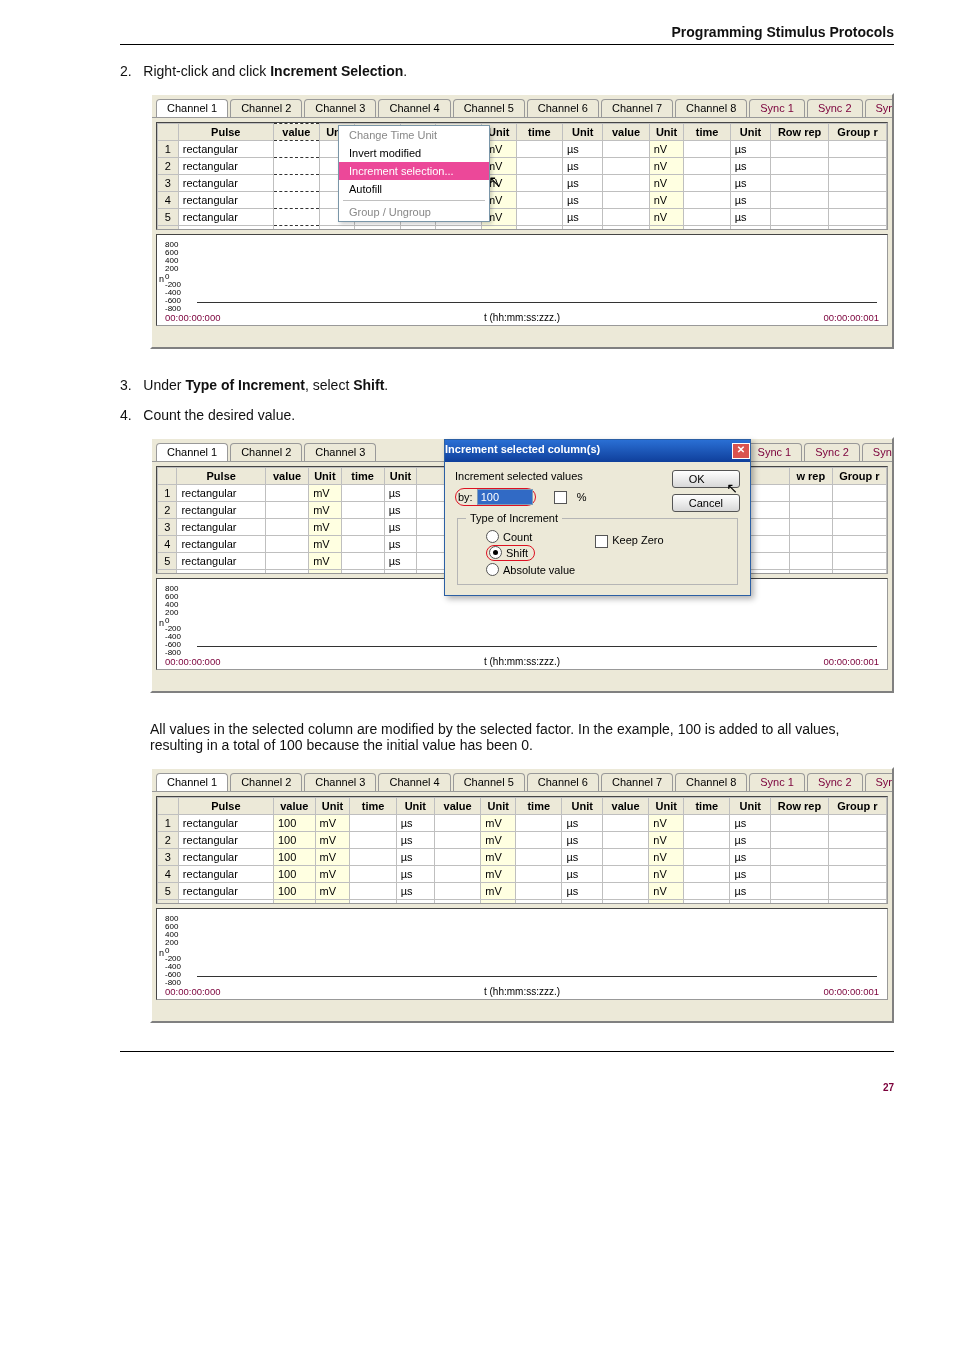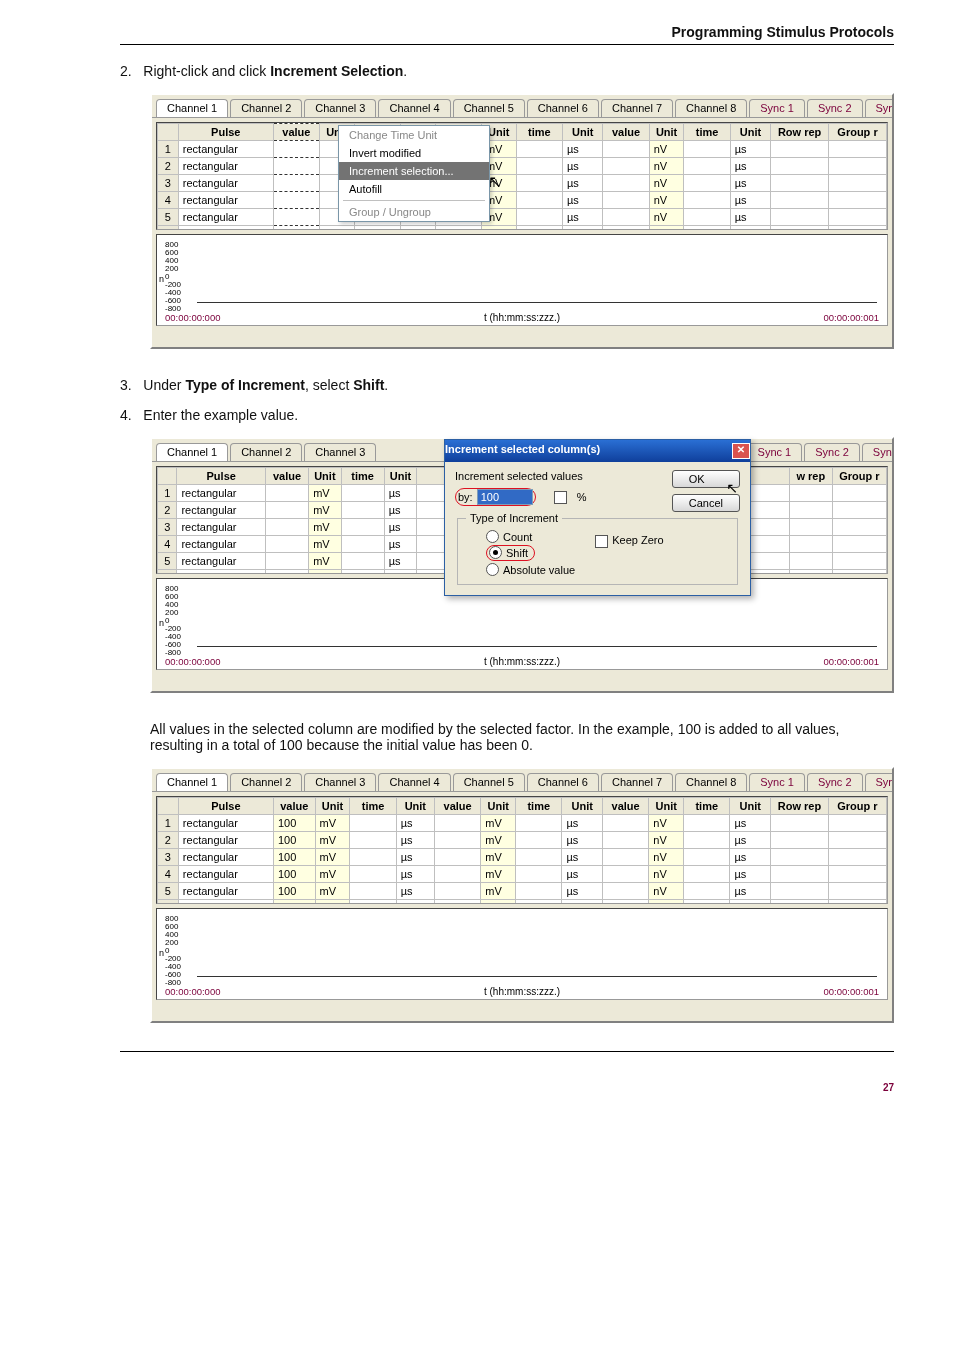--- a/index.html
+++ b/index.html
@@ -105,21 +105,21 @@
     border: 1px solid #7a96a8;
     box-shadow: 2px 2px 4px rgba(0,0,0,.2);
     z-index: 5;
   }
   .ctx-menu .mi {
     padding: 3px 10px;
     color: #888;
   }
   .ctx-menu .mi.enabled { color: #000; }
   .ctx-menu .mi.hover {
-    background: #737373;
+    background: #ec4899;
     color: #fff;
   }
   .ctx-menu hr { border: none; border-top: 1px solid #c0c0c0; margin: 2px 4px; }
   .cursor-arrow {
     position: absolute;
     left: 336px;
     top: 77px;
     font-size: 16px;
     color: #000;
     pointer-events: none;
@@ -480,21 +480,21 @@
       </div>
     </div>
   </div>
 
   <p class="instr">
     <span>3.</span>&nbsp;&nbsp;
     <span>Under </span><b>Type of Increment</b><span>, select </span><b>Shift</b><span>.</span>
   </p>
   <p class="instr">
     <span>4.</span>&nbsp;&nbsp;
-    <span>Enter the example value.</span>
+    <span>Count the desired value.</span>
   </p>
 
   <div class="fig-wrap">
     <div class="editor" style="height:252px;">
       <div class="tabs-row">
         <div class="tab active">Channel 1</div>
         <div class="tab">Channel 2</div>
         <div class="tab">Channel 3</div>
         <div style="flex:0 0 308px"></div>
         <div class="tab">annel 8</div>

